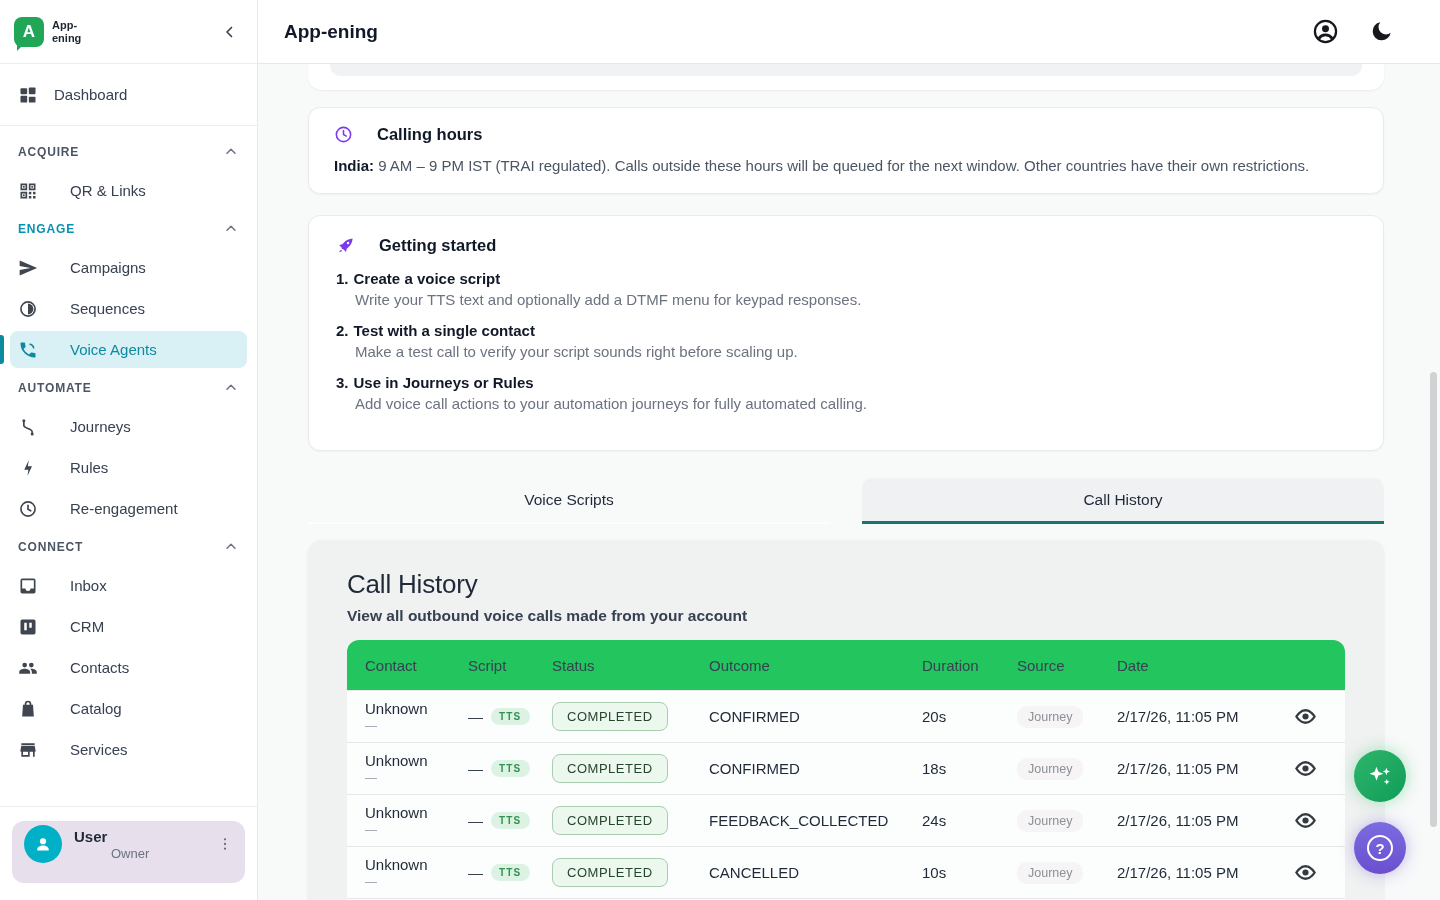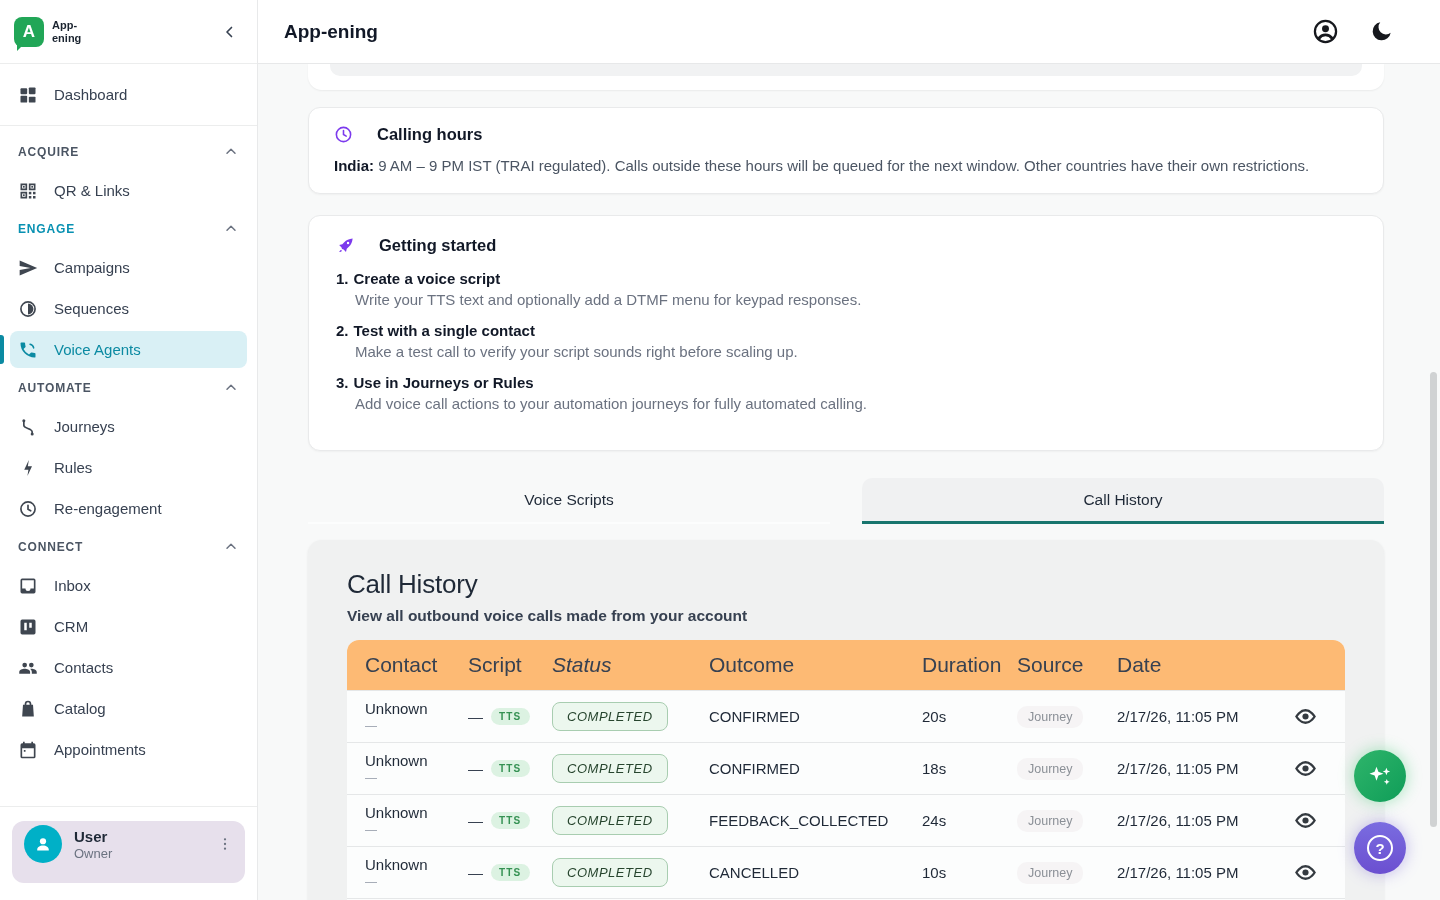--- a/index.html
+++ b/index.html
@@ -17,33 +17,33 @@
   .brand-mark::after { content:""; position:absolute; left:3px; bottom:-4px; width:0; height:0;
     border-left:7px solid #21a657; border-bottom:7px solid transparent; }
   .brand-name { font-size:11px; font-weight:bold; color:#1b2430; line-height:1.15; }
   .icon-btn { background:none; border:none; cursor:pointer; display:flex; align-items:center; justify-content:center; padding:2px; }
   .dash-row { height:62px; flex:0 0 62px; display:flex; align-items:center; gap:16px; padding:0 18px;
     border-bottom:1px solid #eceded; font-size:15px; color:#374151; cursor:pointer; }
   .nav { flex:1 1 auto; overflow:hidden; padding-top:8px; }
   .section-header { display:flex; align-items:center; justify-content:space-between; padding:10px 18px; cursor:pointer;text-align:center; }
   .section-label { font-size:12px; font-weight:bold; letter-spacing:.07em; color:#4b5563; }
   .section-header.teal .section-label { color:#0891b2; }
-  .nav-item { position:relative; display:flex; align-items:center; gap:16px; height:41px;
+  .nav-item { position:relative; display:flex; align-items:center; gap:32px; height:41px;
     padding:0 18px; font-size:15px; color:#374151; cursor:pointer; }
   .nav-item .nav-icon { width:20px; height:20px; display:flex; color:#3f4650; }
   .nav-item.active { background:#d9f0f5; color:#0b8aa2; margin:0 10px; padding:0 8px; border-radius:8px; height:37px; margin-top:2px; margin-bottom:2px; }
   .nav-item.active .nav-icon { color:#0b8aa2; }
   .active-bar { position:absolute; left:-10px; top:4px; width:4px; height:29px; background:#0b8aa2; border-radius:0 3px 3px 0; }
   .sb-bottom { flex:0 0 94px; border-top:1px solid #eceded; padding:14px 12px; background:#fff; }
   .user-card { background:#e7e0ec; border-radius:12px; height:62px; display:flex; align-items:center;
     padding:0 10px 16px 12px; gap:12px; cursor:pointer; }
   .avatar { width:38px; height:38px; border-radius:50%; background:#00b0c7; display:flex; align-items:center; justify-content:center; }
   .user-meta { flex:1; }
   .user-name { font-size:15px; font-weight:bold; color:#1f2937; }
-  .user-role { font-size:13px; color:#6b7280; margin-top:1px; }
+  .user-role { font-size:13px; color:#6b7280; margin-top:1px;margin-left:37px; }
 
   
   .topbar { position:absolute; left:258px; top:0; right:0; height:64px; background:#fff;
     border-bottom:1px solid #e7e8e9; display:flex; align-items:center; padding:0 44px 0 26px; z-index:4; }
   .topbar-title { font-size:19px; font-weight:bold; color:#111827; flex:1; }
   .topbar-icons { display:flex; align-items:center; gap:26px; color:#16181d; }
 
   
   .main { position:absolute; left:258px; top:64px; right:0; bottom:0; padding:0 56px 0 50px; }
   .peek-card { height:26px; background:#fff; border-radius:0 0 14px 14px; box-shadow:0 1px 2px rgba(0,0,0,.06); }
@@ -68,24 +68,24 @@
     color:#1f2937; cursor:pointer; border-bottom:2px solid #fcfdfd; }
   .tab.active { background:#f0f1f2; border-radius:10px 10px 0 0; border-bottom:3px solid #18756e; }
 
   .history-card { margin-top:16px; background:#f0f1f1; border-radius:14px; padding:29px 39px 0;
     height:480px; box-shadow:0 1px 3px rgba(0,0,0,.08); }
   .history-title { font-size:26px; font-weight:500; color:#1f2937; letter-spacing:-.2px; }
   .history-sub { margin-top:7px; font-size:15.5px; font-weight:600; color:#374151; }
 
   .table { margin-top:15px; background:#fcfdfd; border-radius:12px 12px 0 0; overflow:hidden; }
   .trow { display:flex; align-items:center; height:52px; border-top:1px solid #e5e7e8; }
-  .thead { height:50px; background:#fdba74; border-top:none; font-size:21px; font-weight:500; color:#374151; }
+  .thead { height:50px; background:#22c55e; border-top:none; font-size:15px; font-weight:500; color:#374151; }
   .c-contact { width:121px; padding-left:18px; }
   .c-script  { width:84px; display:flex; align-items:center; gap:8px; }
-  .c-status  { width:157px;font-style:italic; }
+  .c-status  { width:157px; }
   .c-outcome { width:213px; }
   .c-duration{ width:95px; }
   .c-source  { width:100px; }
   .c-date    { width:148px; }
   .c-action  { flex:1; display:flex; justify-content:flex-end; padding-right:28px; }
   .cell-main { font-size:15px; color:#1f2937; }
   .contact-sub { font-size:12px; color:#9ca3af; margin-top:2px; }
   .dash { font-size:15px; color:#374151; }
   .tts-pill { background:#dcf2e2; color:#359153; font-size:10px; font-weight:bold; letter-spacing:.12em;
     padding:3px 8px; border-radius:9px; }
@@ -284,24 +284,24 @@
       <span class="nav-icon">
         <svg width="20" height="20" viewBox="0 0 24 24" fill="currentColor">
             <path d="M18 7h-2V6a4 4 0 0 0-8 0v1H6L5 21h14L18 7zM10 6a2 2 0 0 1 4 0v1h-4V6z"></path>
           </svg>
       </span>
       <span>Catalog</span>
     </div>
     <div class="nav-item">
       <span class="nav-icon">
         <svg width="20" height="20" viewBox="0 0 24 24" fill="currentColor">
-            <path d="M19 4h-1V2h-2v2H8V2H6v2H5a2 2 0 0 0-2 2v14a2 2 0 0 0 2 2h14a2 2 0 0 0 2-2V6a2 2 0 0 0-2-2zm0 16H5V10h14v10zM9 14H7v-2h2v2z"></path>
-          </svg>
-      </span>
-      <span>Appointments</span>
+            <path d="M20 4H4v2h16V4zm1 10v-2l-1-5H4l-1 5v2h1v6h10v-6h4v6h2v-6h1zm-9 4H6v-4h6v4z"></path>
+          </svg>
+      </span>
+      <span>Services</span>
     </div>
   </div>
 
   <div class="sb-bottom">
     <div class="user-card">
       <div class="avatar">
         <svg width="22" height="22" viewBox="0 0 24 24" fill="#fff">
             <circle cx="12" cy="9" r="3.4"></circle>
             <path d="M12 13.6c-3.6 0-6.3 1.9-6.3 4.3V19h12.6v-1.1c0-2.4-2.7-4.3-6.3-4.3z"></path>
           </svg>

